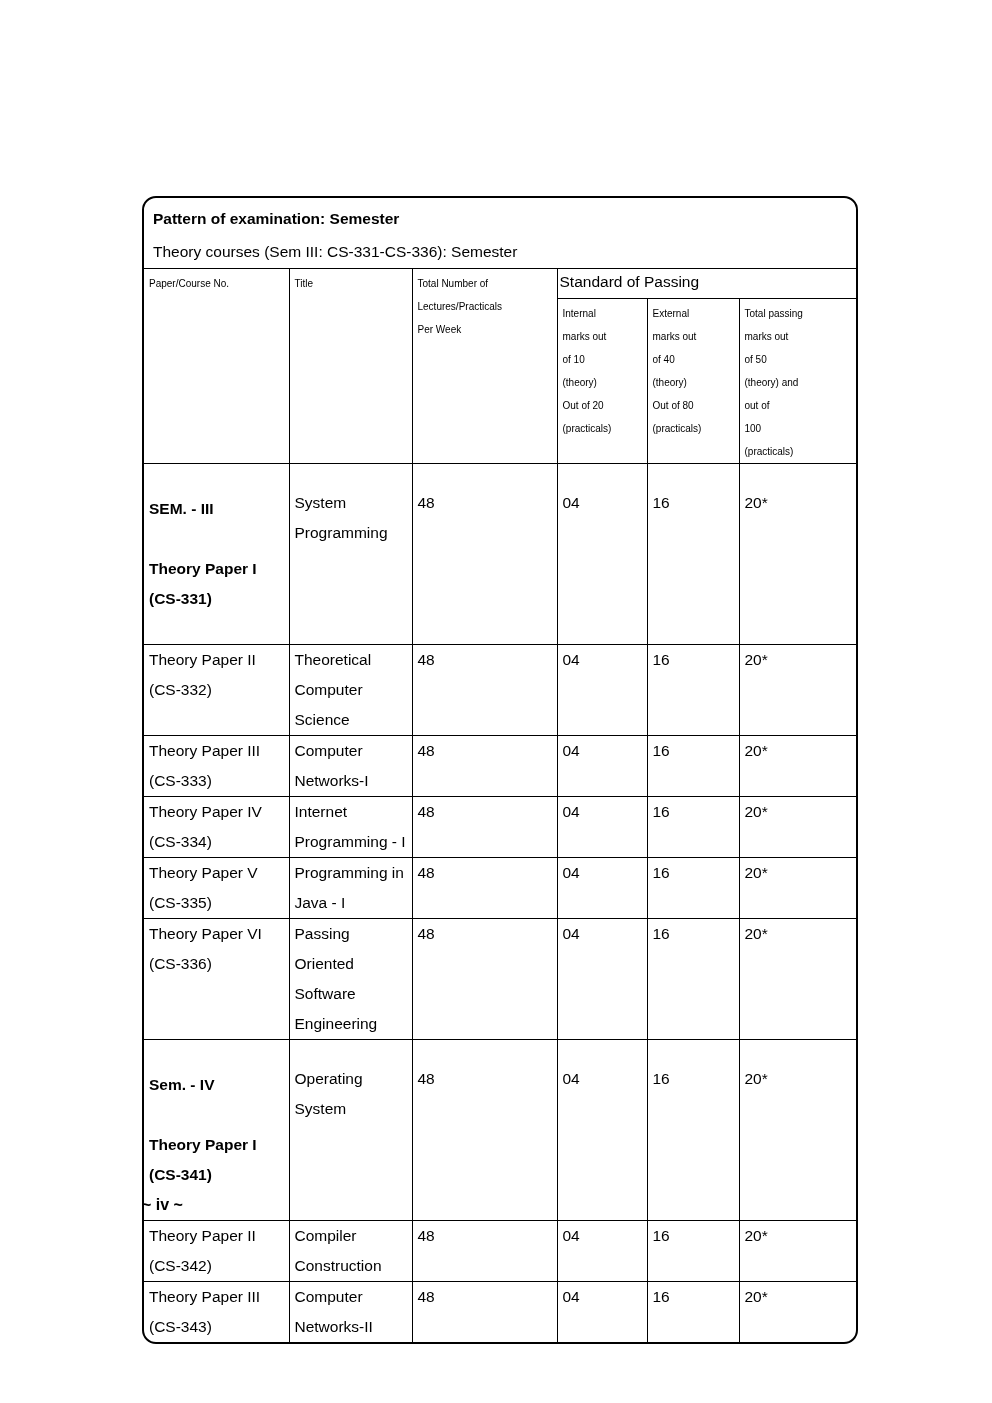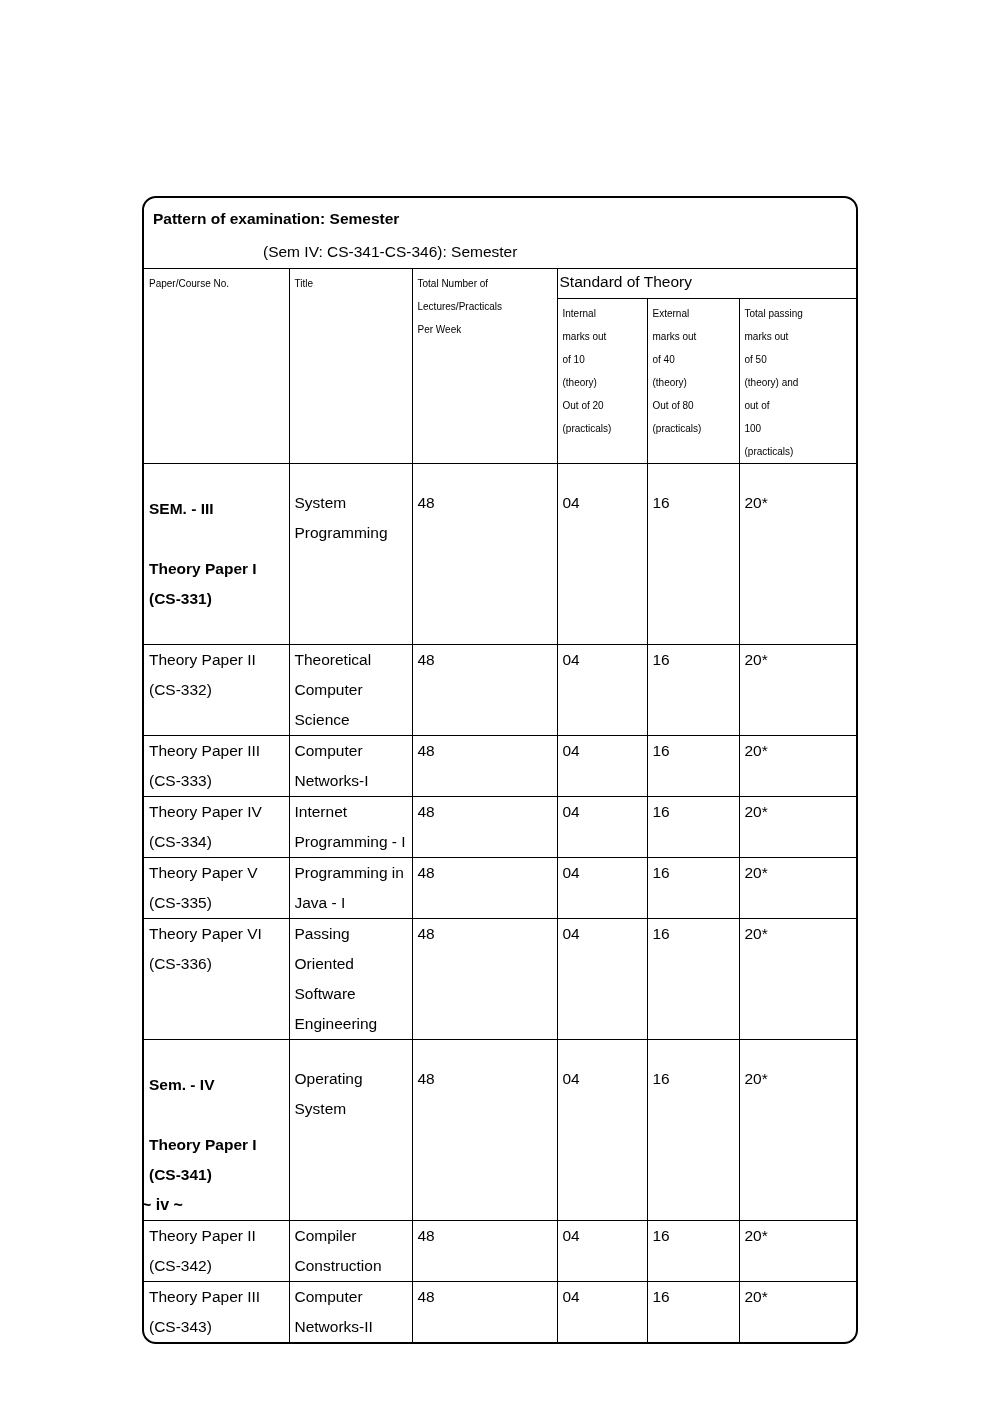--- a/index.html
+++ b/index.html
@@ -52,40 +52,40 @@
 </style>
 </head>
 <body>
 
 <div class="page">
 
   <div class="doc-box">
 
     <div class="pattern">
       <div class="pline bold">Pattern of examination: Semester</div>
-      <div class="pline indent">(Sem IV: CS-341-CS-346): Semester</div>
+      <div class="pline">Theory courses (Sem III: CS-331-CS-336): Semester</div>
     </div>
 
     <table class="exam-table">
       <colgroup>
         <col style="width:145px">
         <col style="width:123px">
         <col style="width:145px">
         <col style="width:90px">
         <col style="width:92px">
         <col style="width:121px">
       </colgroup>
       <thead>
         <tr>
           <th class="hdr edge-l" rowspan="2">Paper/Course No.</th>
           <th class="hdr" rowspan="2">Title</th>
           <th class="hdr" rowspan="2">Total Number of
 Lectures/Practicals
 Per Week</th>
-          <th class="group edge-r" colspan="3">Standard of Theory</th>
+          <th class="group edge-r" colspan="3">Standard of Passing</th>
         </tr>
         <tr>
           <th class="hdr">Internal
 marks out
 of 10
 (theory)
 Out of 20
 (practicals)</th>
           <th class="hdr">External
 marks out

